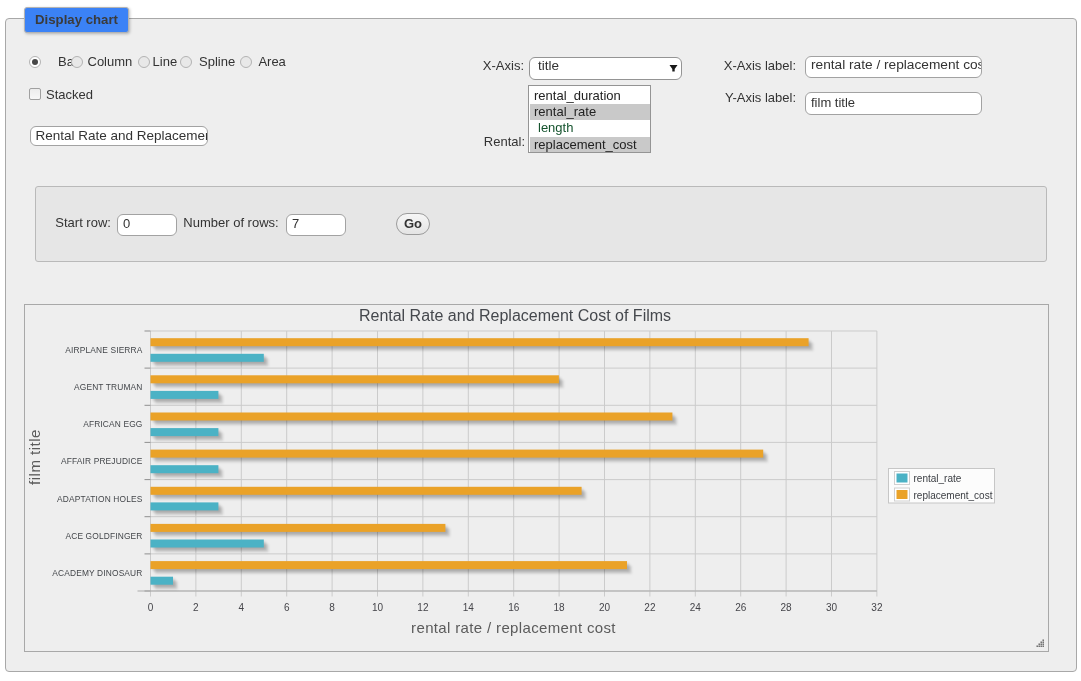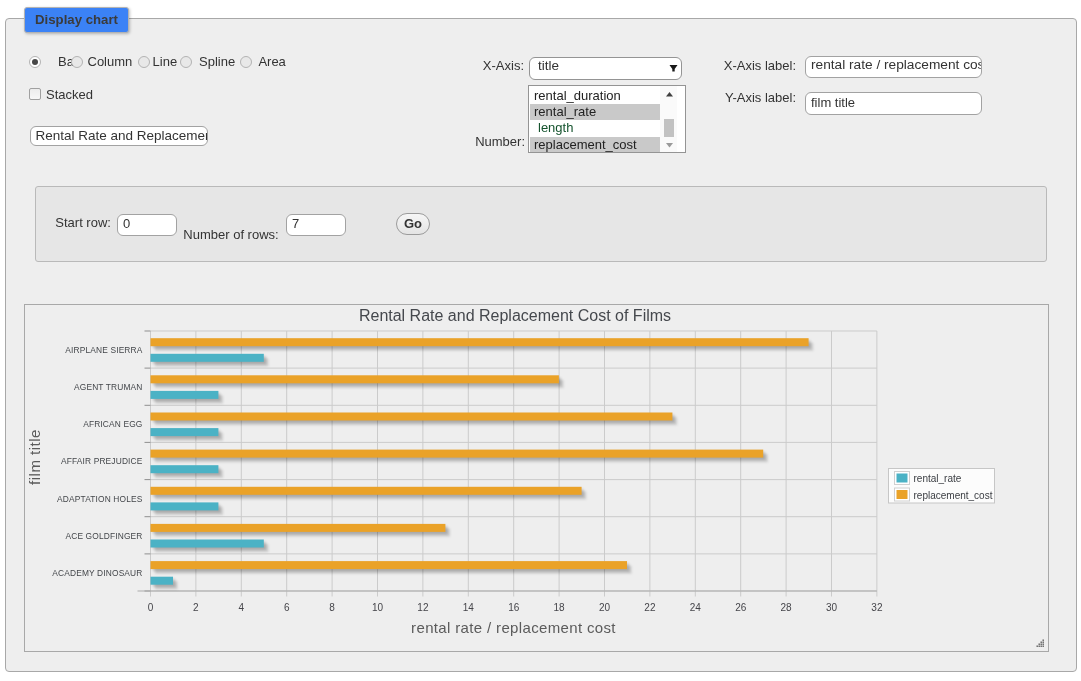--- a/index.html
+++ b/index.html
@@ -42,22 +42,22 @@
 
   <div class="inp" style="left:30px; top:126px; width:178px; height:20px; line-height:17px; font-size:13.5px; padding-left:4.5px;">Rental Rate and Replacement Cost of Films</div>
 
   <div class="t tr" style="left:424px; top:58.3px; width:100px;">X-Axis:</div>
   <div class="inp" style="left:529px; top:57px; width:153px; height:23px; line-height:16.5px; font-size:13.5px; padding-left:8px; border-color:#949494;">title
     <svg class="abs" style="left:139px; top:7px;" width="9" height="7" viewBox="0 0 9 7">
       <path d="M0.5 0 H8.5 L5.7 4 V6.5 H3.3 V4 Z" fill="#1a1a1a"></path>
     </svg>
   </div>
 
-  <div class="t tr" style="left:425px; top:134.2px; width:100px;">Number:</div>
-  <div class="abs" style="left:528px; top:85px; width:158px; height:68px; background:#fff; border:1px solid #949494; overflow:hidden;">
+  <div class="t tr" style="left:425px; top:134.2px; width:100px;">Rental:</div>
+  <div class="abs" style="left:528px; top:85px; width:123px; height:68px; background:#fff; border:1px solid #949494; overflow:hidden;">
     <div class="abs" style="left:1px; top:2px; width:130px; height:16.2px; font-size:13px; line-height:16px; padding-left:4px; color:#222;">rental_duration</div>
     <div class="abs" style="left:1px; top:18.2px; width:130px; height:16.2px; font-size:13px; line-height:16px; padding-left:4px; color:#222; background:#c9c9c9;">rental_rate</div>
     <div class="abs" style="left:1px; top:34.4px; width:130px; height:16.2px; font-size:13px; line-height:16px; padding-left:8px; color:#14532d;">length</div>
     <div class="abs" style="left:1px; top:50.6px; width:130px; height:16.2px; font-size:13px; line-height:16px; padding-left:4px; color:#222; background:#c9c9c9;">replacement_cost</div>
 
     <div class="abs" style="left:131px; top:0; width:17px; height:66px; background:#fafafa;"></div>
     <svg class="abs" style="left:136.5px; top:6px;" width="7" height="5" viewBox="0 0 7 5">
       <path d="M3.5 0 L7 4.5 H0 Z" fill="#404040"></path>
     </svg>
     <div class="abs" style="left:134.5px; top:33px; width:10px; height:18px; background:#c2c2c2;"></div>
@@ -68,21 +68,21 @@
 
   <div class="t tr" style="left:696px; top:57.5px; width:100px;">X-Axis label:</div>
   <div class="inp" style="left:805px; top:56px; width:177px; height:22px; line-height:16px; font-size:13.7px; padding-left:5px;">rental rate / replacement cost</div>
   <div class="t tr" style="left:696px; top:89.5px; width:100px;">Y-Axis label:</div>
   <div class="inp" style="left:805px; top:92px; width:177px; height:23px; line-height:20px; padding-left:5px;">film title</div>
 
   <div class="abs" style="left:35px; top:186px; width:1012px; height:76px; background:#e6e6e6;
        border:1px solid #b9b9b9; border-radius:3px;"></div>
   <div class="t" style="left:55.3px; top:215.1px;">Start row:</div>
   <div class="inp" style="left:117px; top:214px; width:60px; height:22px; line-height:18px; padding-left:5px;">0</div>
-  <div class="t" style="left:183.3px; top:215.1px;margin-top:12px;">Number of rows:</div>
+  <div class="t" style="left:183.3px; top:215.1px;">Number of rows:</div>
   <div class="inp" style="left:286px; top:214px; width:60px; height:22px; line-height:18px; padding-left:5px;">7</div>
   <div class="abs" style="left:364px; top:213px; width:34px; height:22px; border:1px solid #9b9b9b;
        border-radius:11px; background:linear-gradient(180deg,#f6f6f6,#e4e4e4);
        font-size:13px; font-weight:bold; color:#333; text-align:center; line-height:20px;margin-left:32px;">Go</div>
 
   <div class="abs" style="left:24px; top:304px; width:1025px; height:348px; background:#eeeeee;
        border:1px solid #a8a8a8;">
 <svg width="1024" height="347" viewBox="0 0 1024 347" font-family="Liberation Sans, sans-serif">
 <defs>
         <filter id="blur1" x="-15%" y="-120%" width="130%" height="340%">

